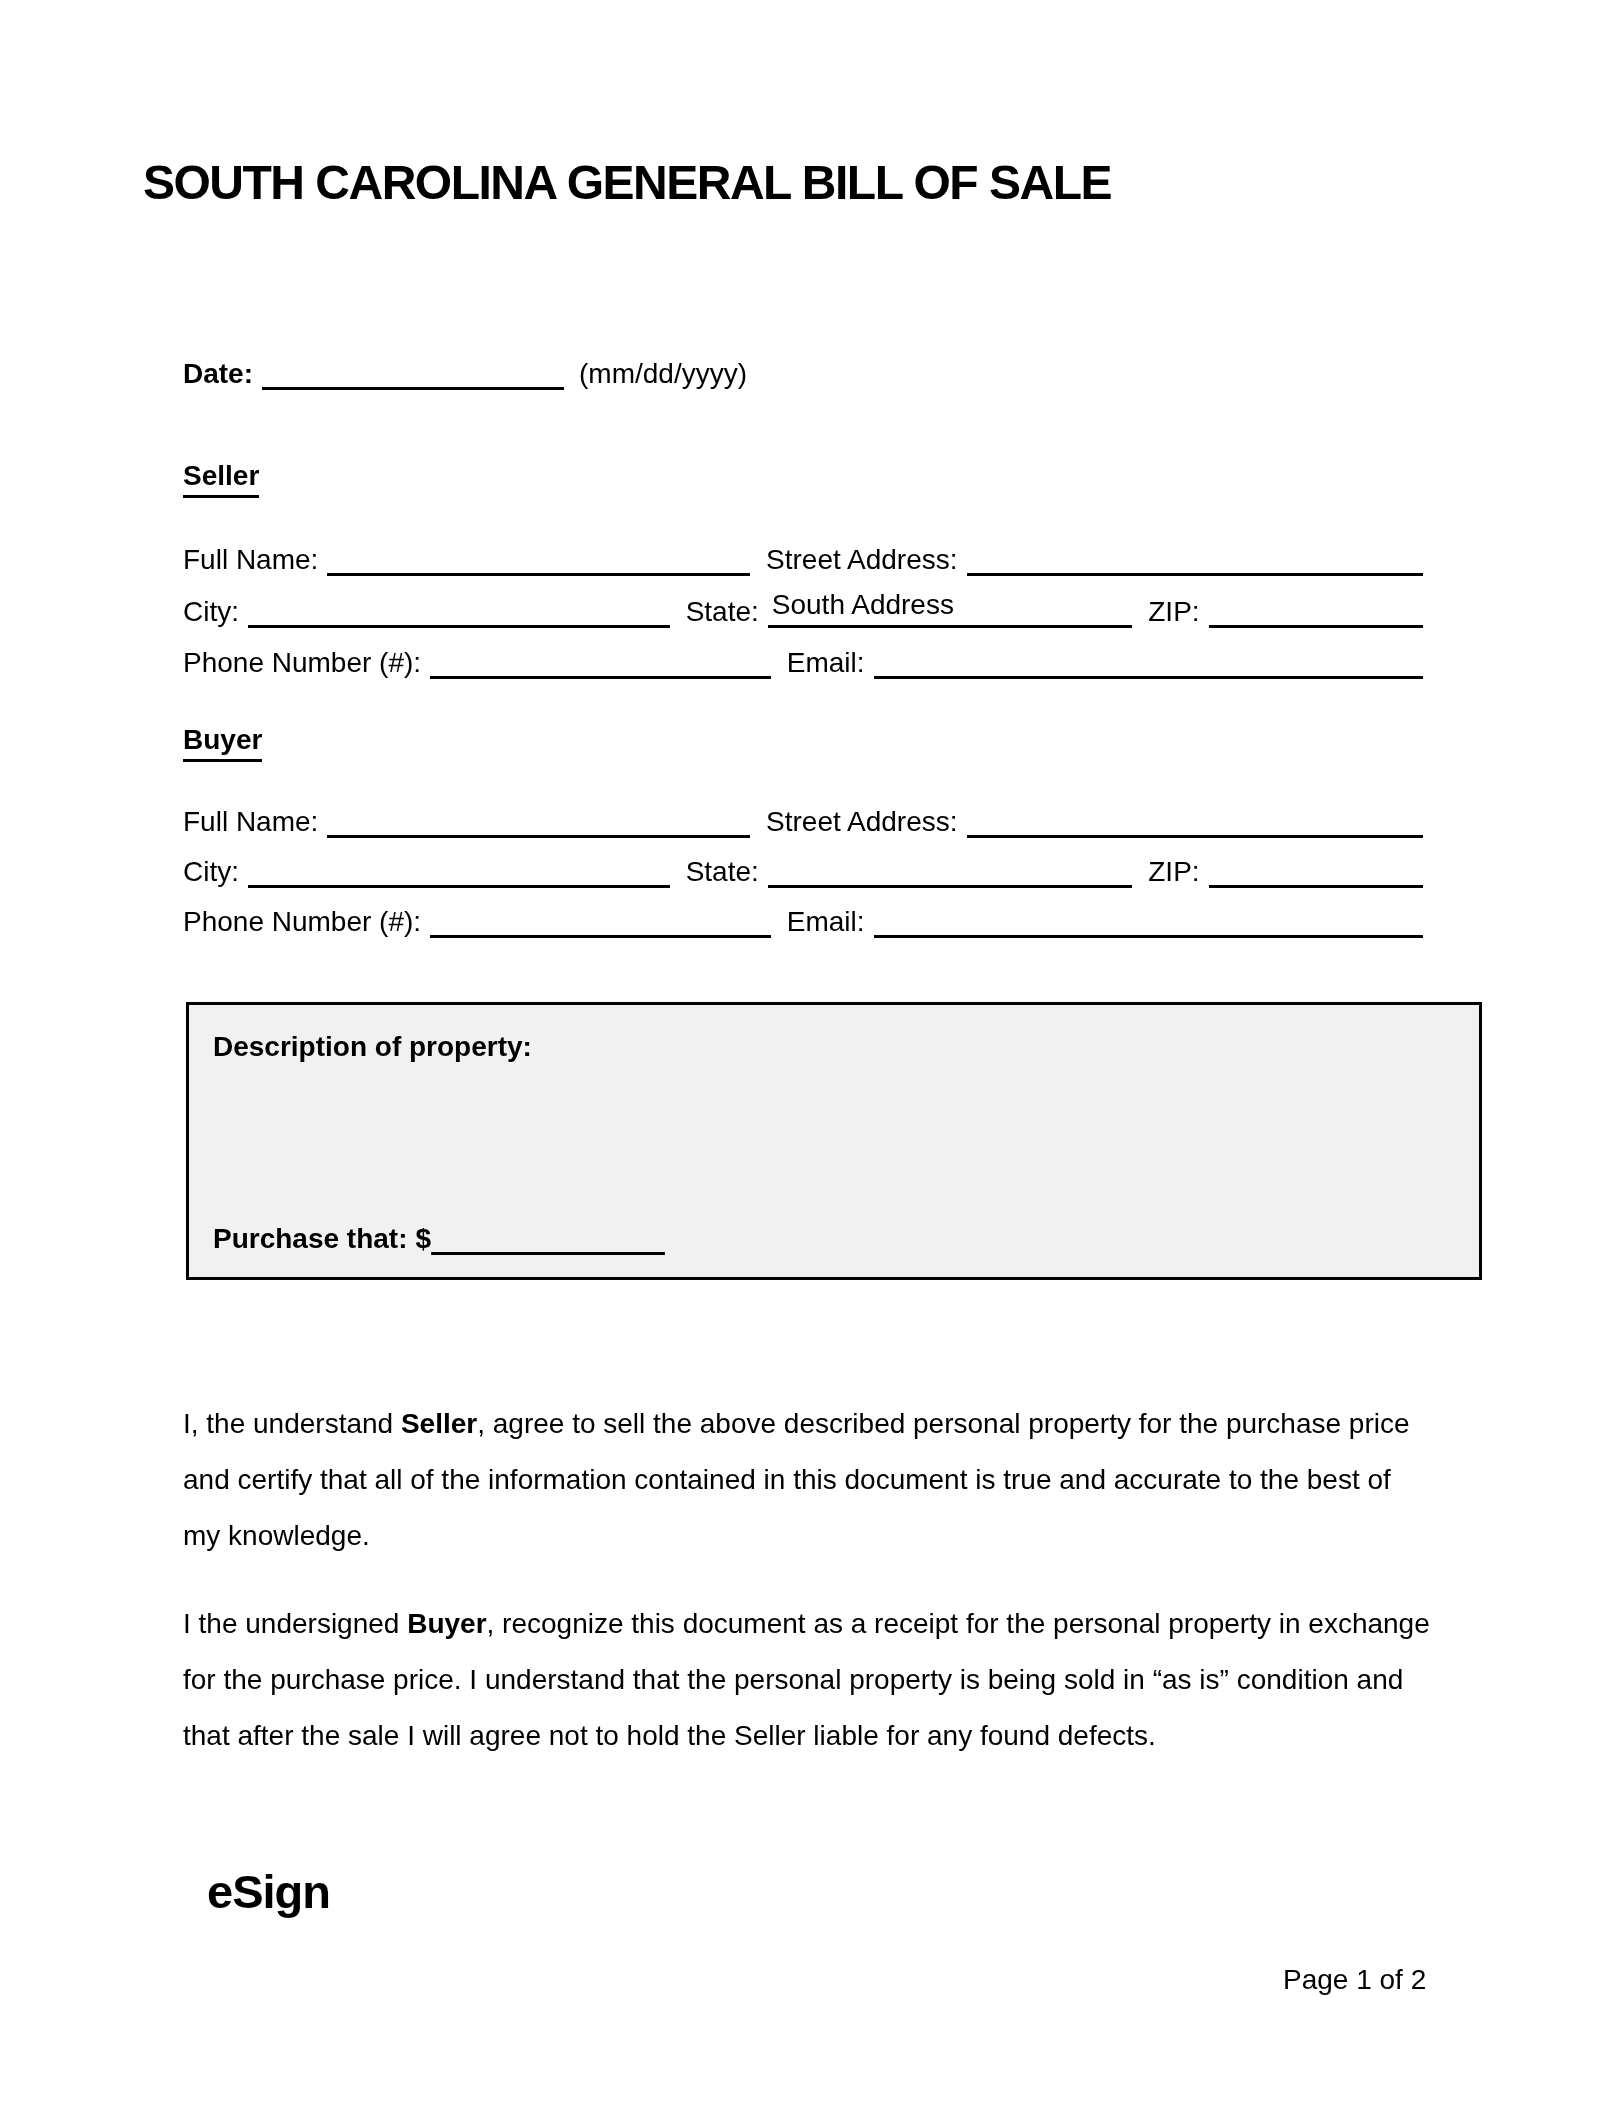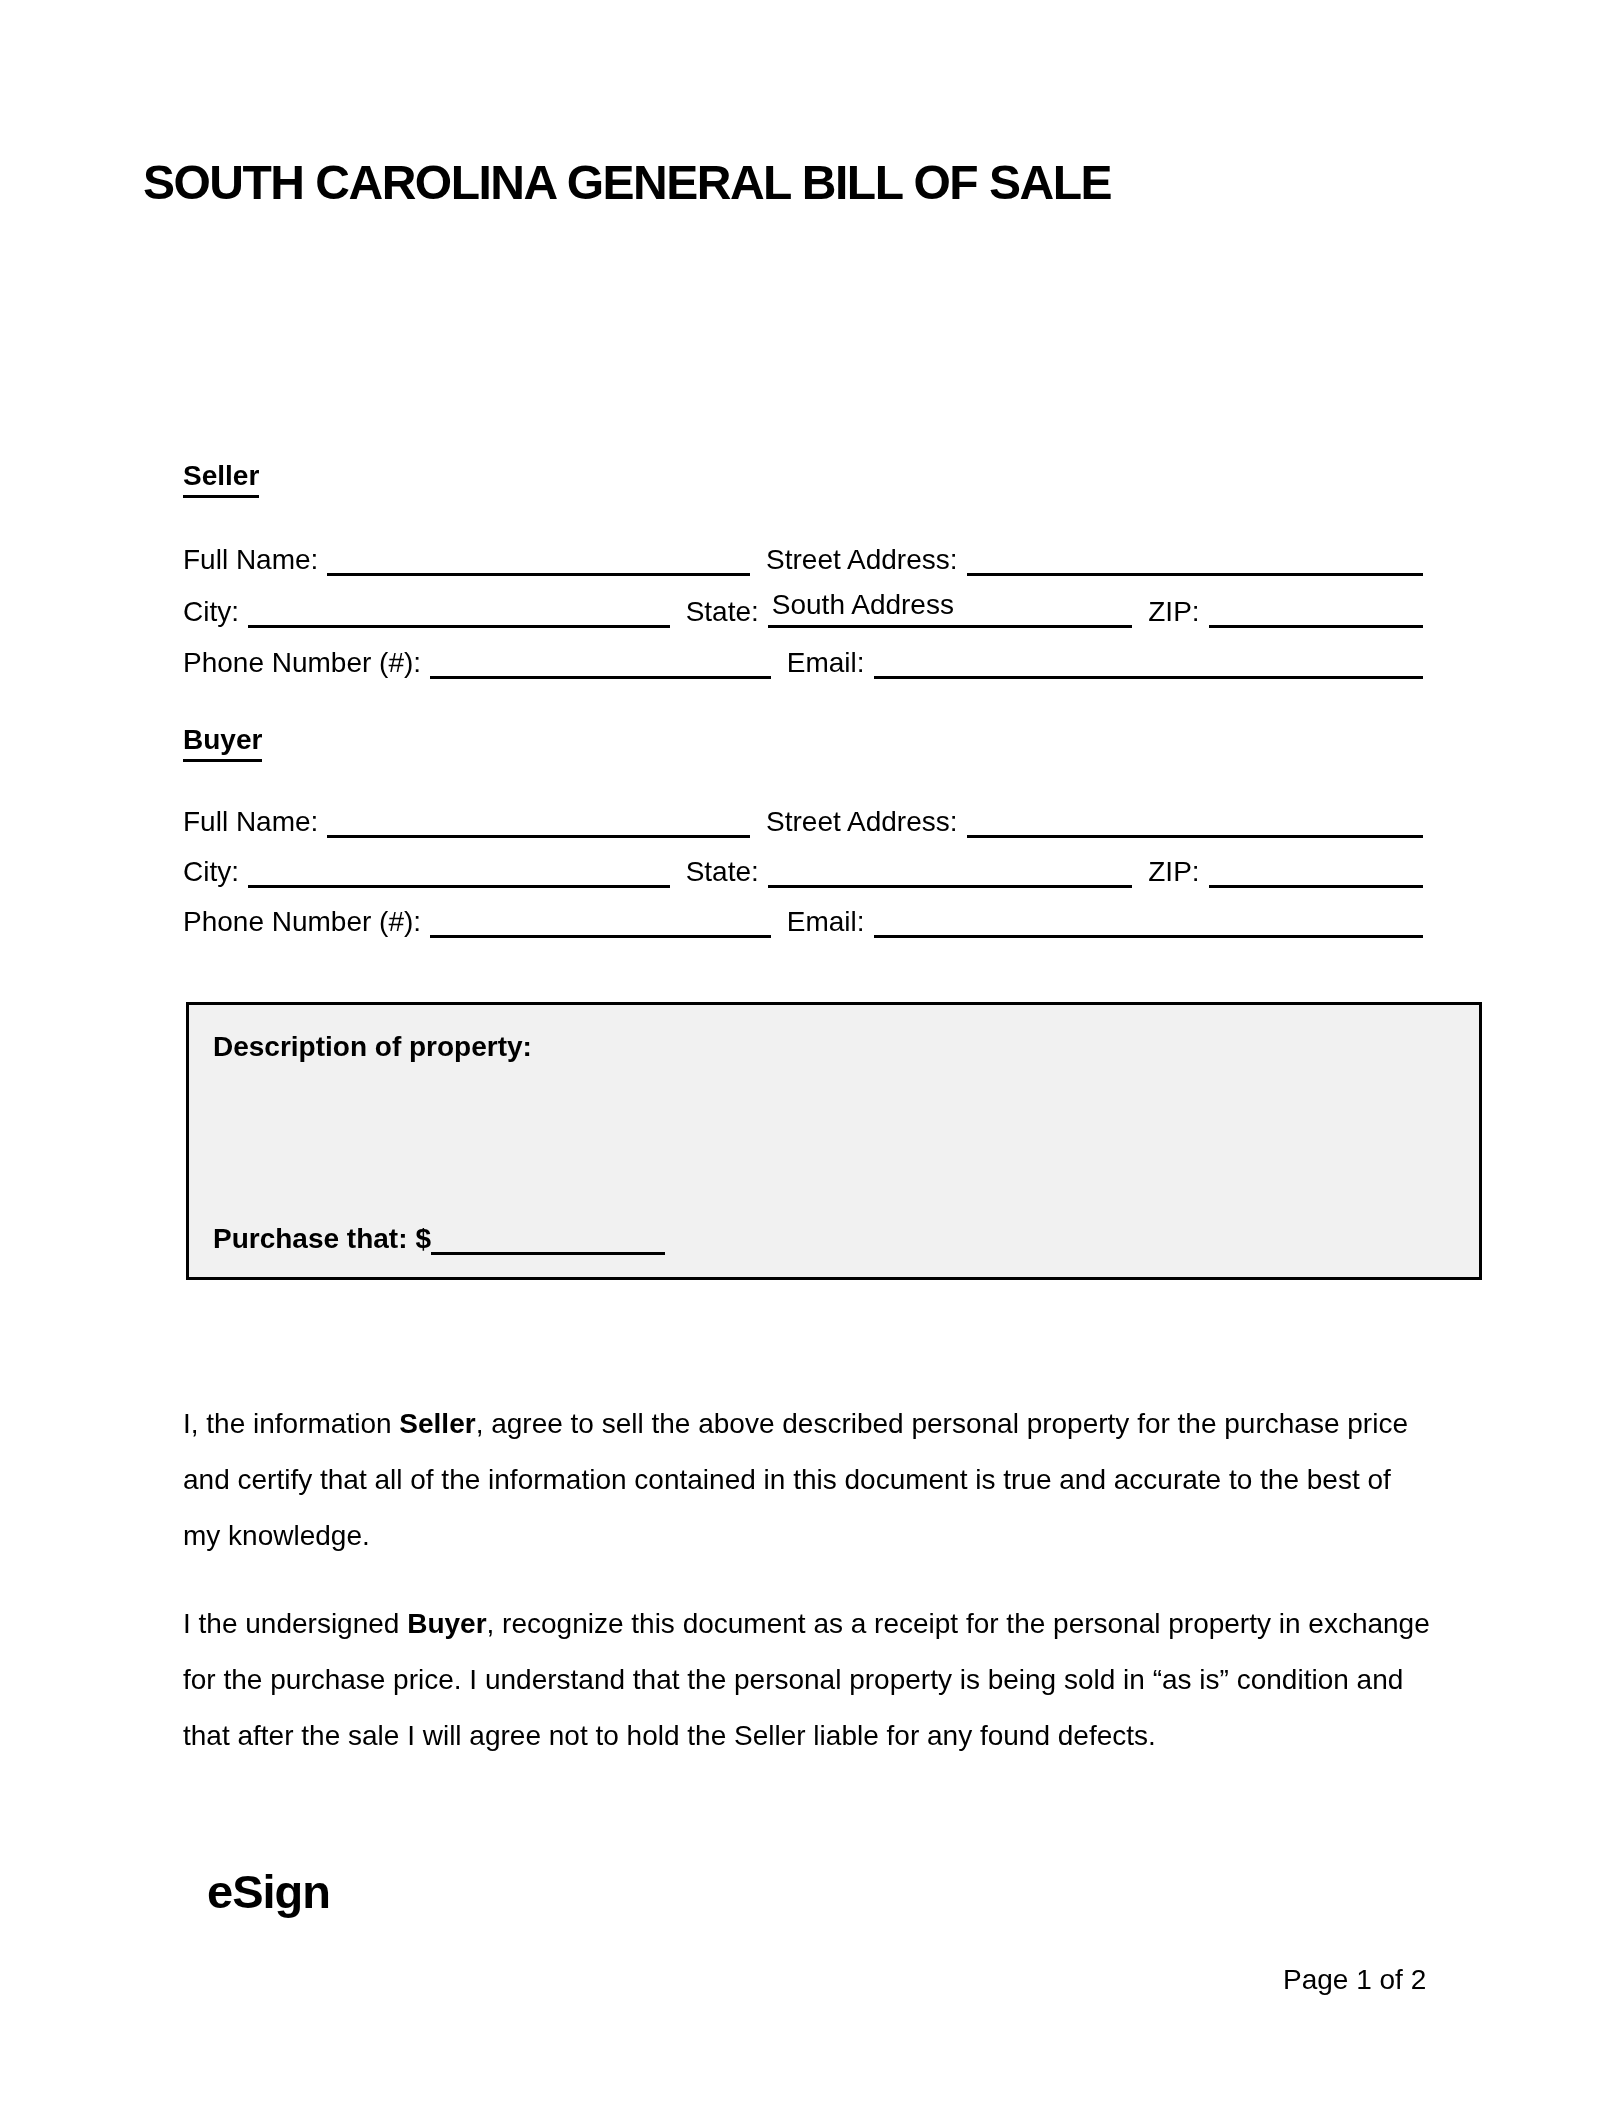--- a/index.html
+++ b/index.html
@@ -130,20 +130,27 @@
     text-align: right;
   }
 </style>
 </head>
 <body>
 
 <div class="page">
 
   <div class="doc-title">SOUTH CAROLINA GENERAL BILL OF SALE</div>
 
+  <div class="flex-row date-row">
+    <span class="bold">Date:</span>
+    <span class="fill-line date-line">
+        <span class="filled-value"></span>
+      </span>
+    <span class="date-hint">(mm/dd/yyyy)</span>
+  </div>
 
   <div class="section-heading seller-heading">Seller</div>
 
   <div class="flex-row form-row row-s1">
     <span>Full Name:</span>
     <span class="fill-line w-grow-1">
         <span class="filled-value"></span>
       </span>
     <span class="lbl2">Street Address:</span>
     <span class="fill-line w-grow-108">
@@ -218,20 +225,20 @@
 
   <div class="property-box" style="background: rgb(241, 241, 241);">
     <div class="desc-label">Description of property:</div>
     <div class="price-row">
       <span>Purchase that:</span>
       <span class="currency">$</span>
       <span class="price-line"><span class="filled-value"></span></span>
     </div>
   </div>
 
-  <p class="para para-seller"><span>I, the information </span><span class="bold">Seller</span><span>, agree to sell the above described personal property for the purchase price and certify that all of the information contained in this document is true and accurate to the best of my knowledge.</span></p>
+  <p class="para para-seller"><span>I, the understand </span><span class="bold">Seller</span><span>, agree to sell the above described personal property for the purchase price and certify that all of the information contained in this document is true and accurate to the best of my knowledge.</span></p>
 
   <p class="para para-buyer"><span>I the undersigned </span><span class="bold">Buyer</span><span>, recognize this document as a receipt for the personal property in exchange for the purchase price. I understand that the personal property is being sold in “as is” condition and that after the sale I will agree not to hold the Seller liable for any found defects.</span></p>
 
   <div class="footer-brand">eSign</div>
   <div class="footer-page">Page 1 of 2</div>
 
 </div>
 
 </body></html>

